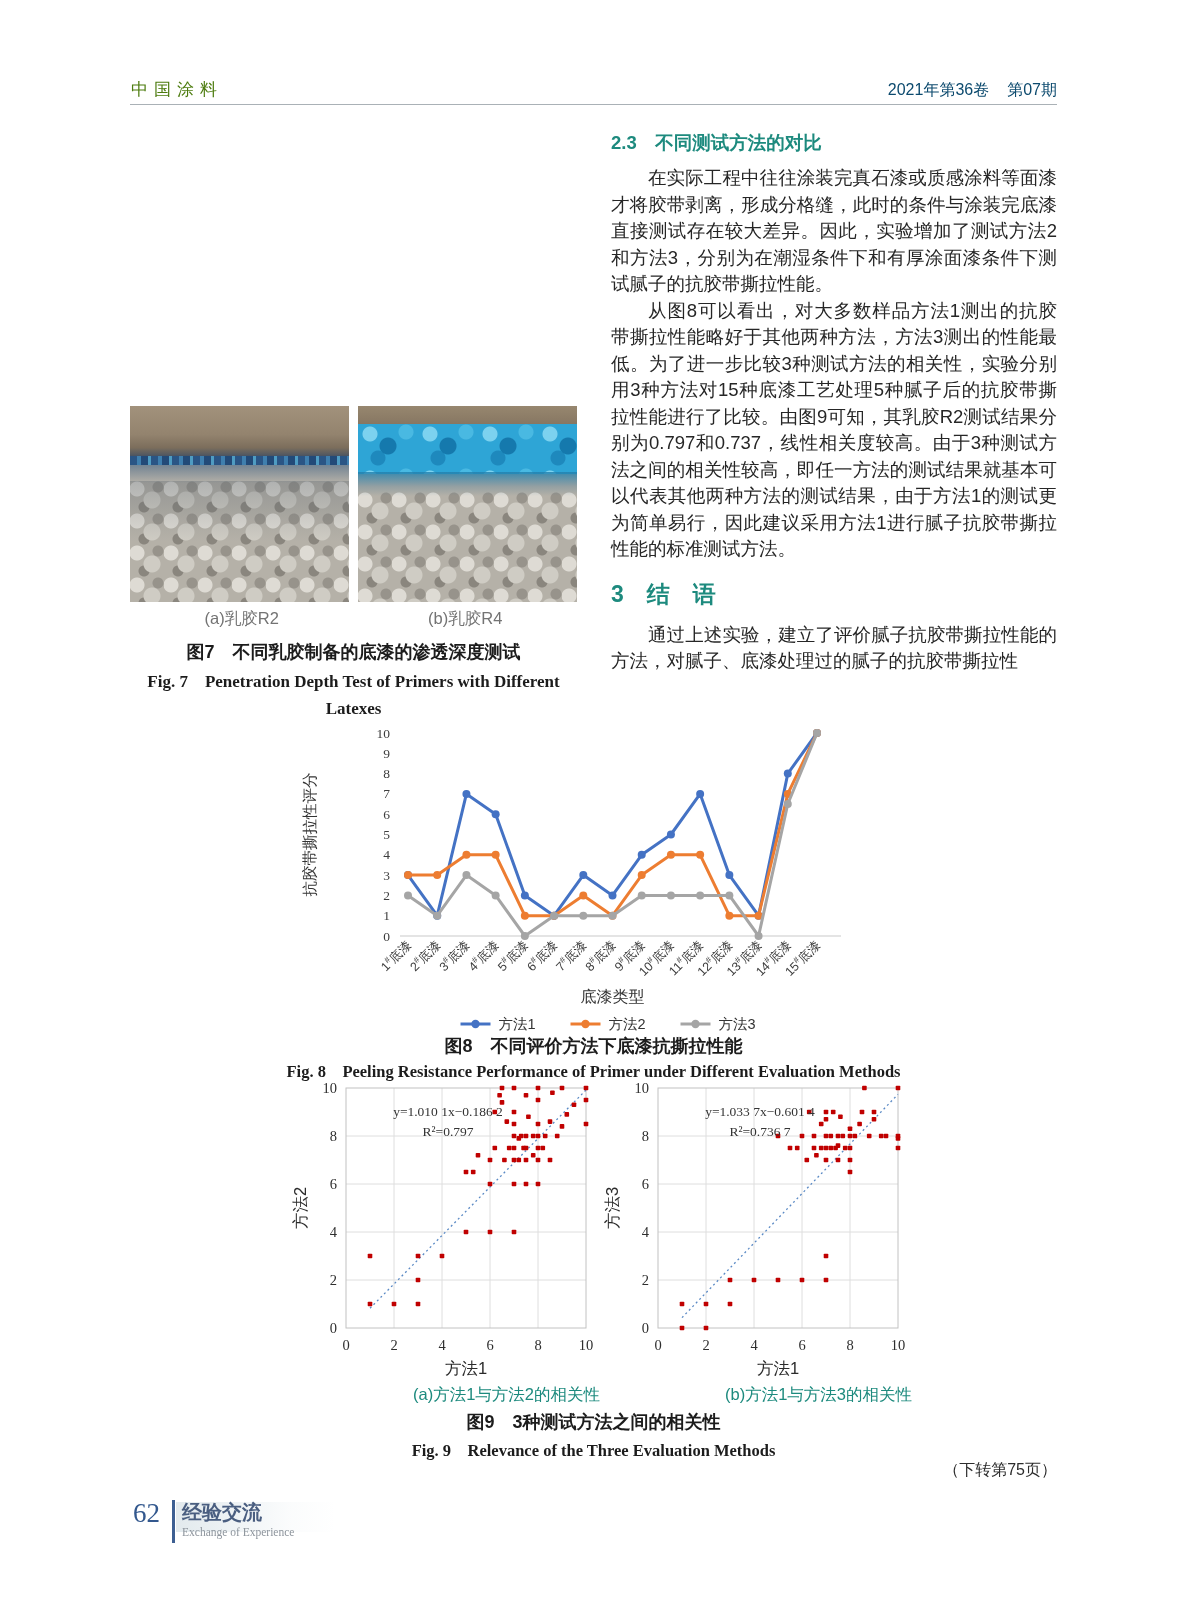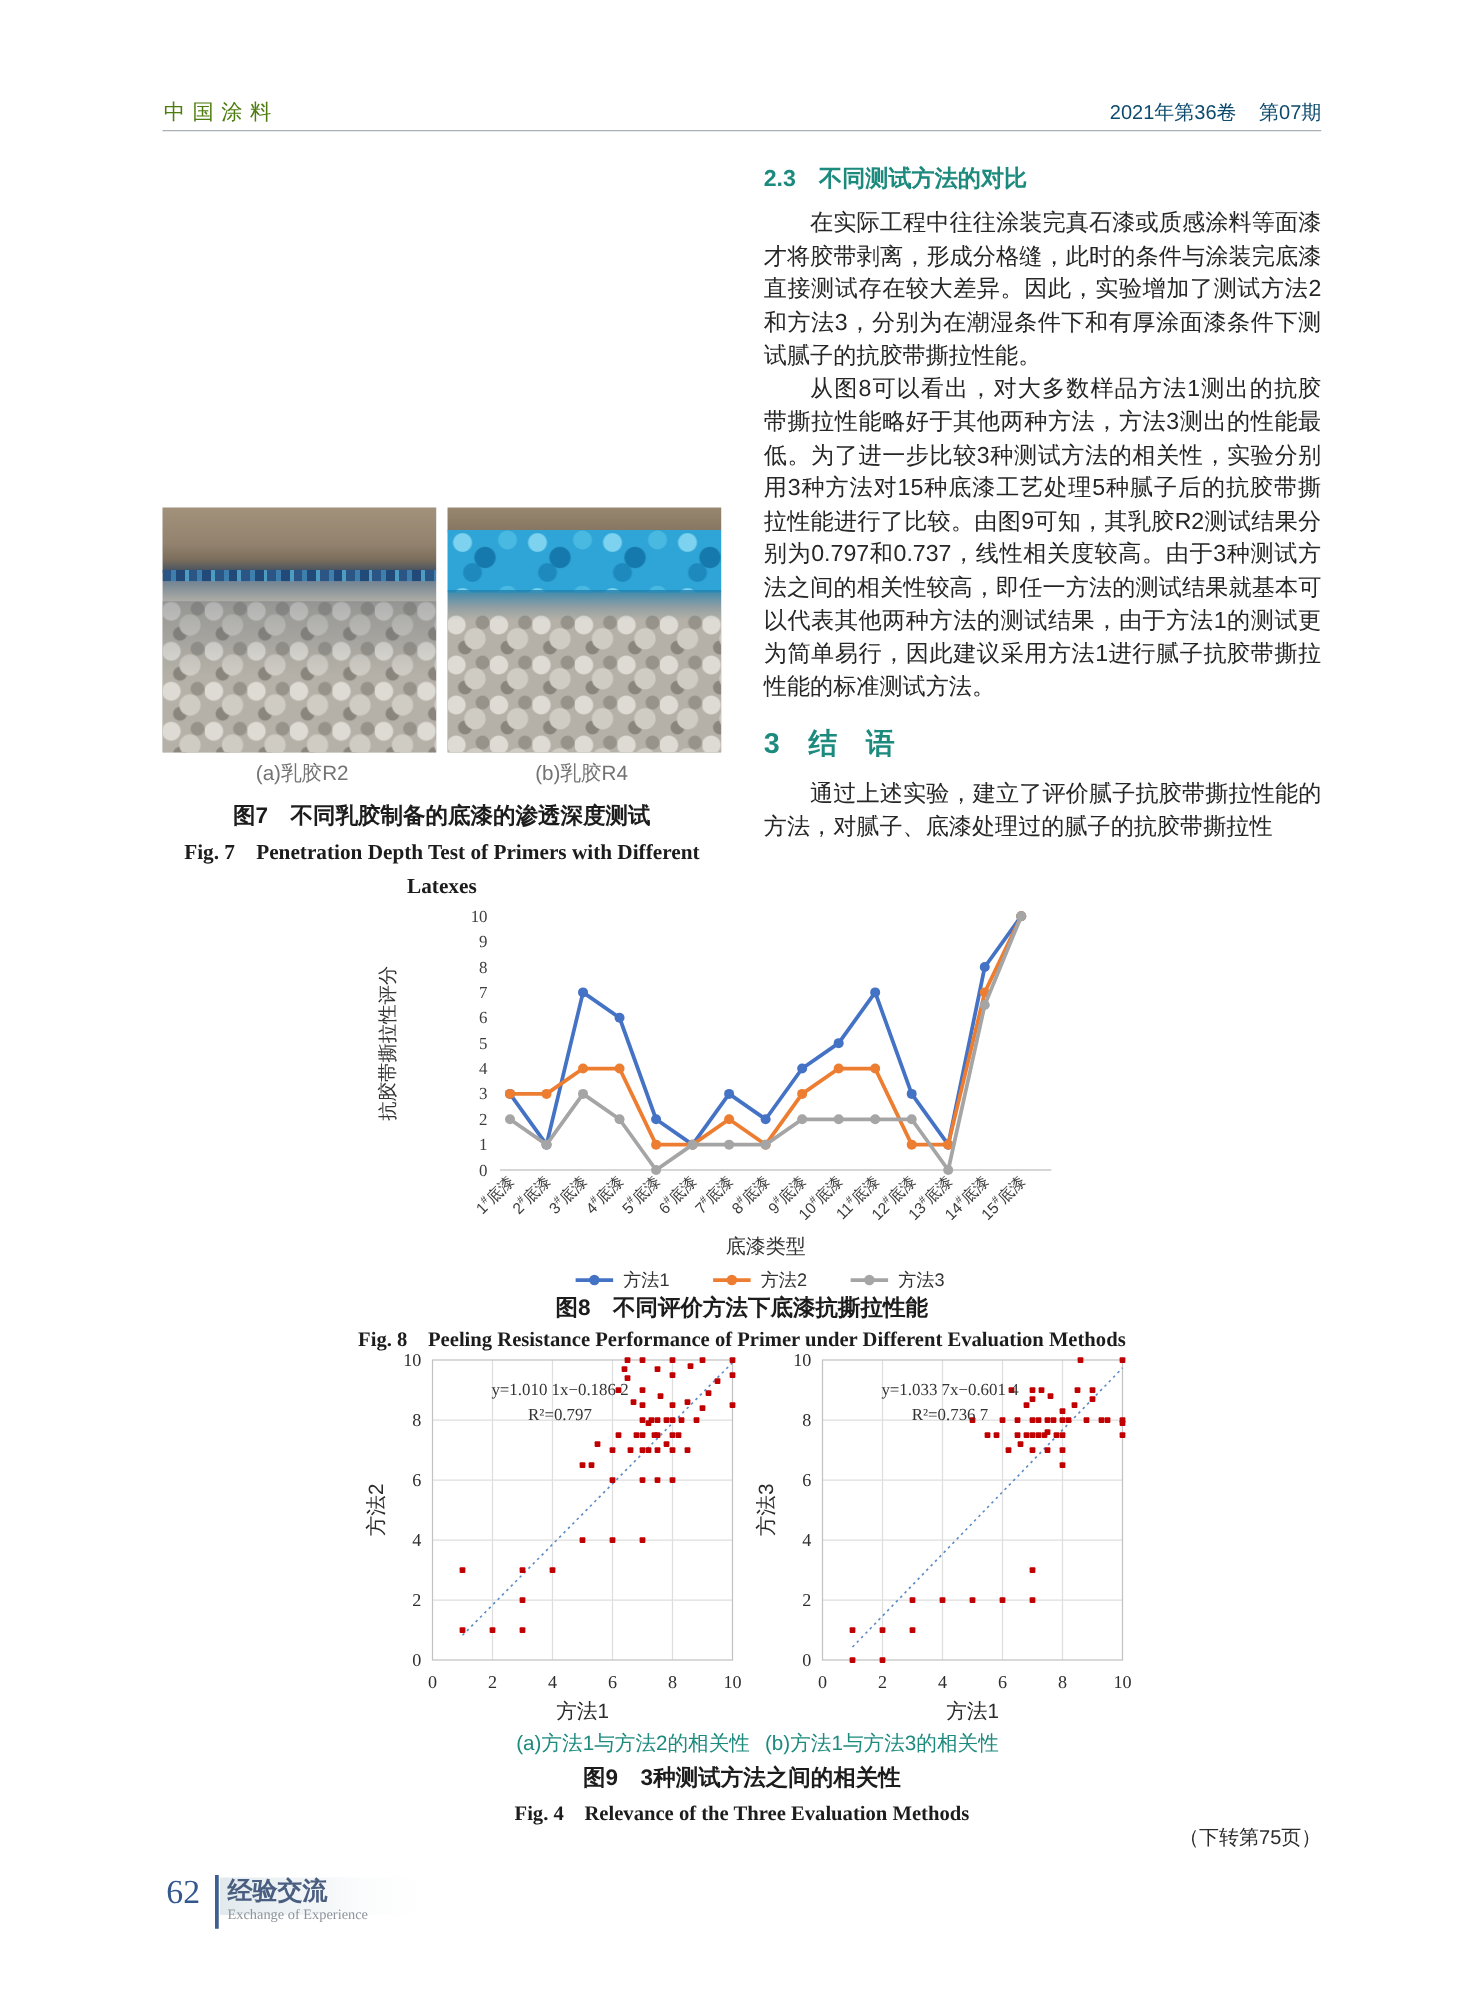--- a/index.html
+++ b/index.html
@@ -47,21 +47,21 @@
   .cap-zh7{position:absolute;left:130px;top:640px;width:447px;text-align:center;font-weight:700;font-size:18px;color:#1c1c1c;}
   .cap-en7{position:absolute;left:130px;top:668px;width:447px;text-align:center;font-weight:700;font-size:17px;line-height:27px;
            font-family:"Liberation Serif",serif;color:#1c1c1c;}
   .cap-zh-wide{position:absolute;left:0;top:1034px;width:1187px;text-align:center;font-weight:700;font-size:18px;color:#1c1c1c;}
   .cap-en-wide{position:absolute;left:0;top:1061px;width:1187px;text-align:center;font-weight:700;font-size:16.5px;
            font-family:"Liberation Serif",serif;color:#1c1c1c;}
   .cap-zh9{position:absolute;left:0;top:1410px;width:1187px;text-align:center;font-weight:700;font-size:18px;color:#1c1c1c;}
   .cap-en9{position:absolute;left:0;top:1440px;width:1187px;text-align:center;font-weight:700;font-size:16.5px;
            font-family:"Liberation Serif",serif;color:#1c1c1c;}
   .subcap9a{position:absolute;left:300px;top:1384px;width:300px;text-align:right;color:#1d8a7e;font-size:16.5px;}
-  .subcap9b{position:absolute;left:612px;top:1384px;width:300px;text-align:left;color:#1d8a7e;font-size:16.5px;}
+  .subcap9b{position:absolute;left:612px;top:1384px;width:300px;text-align:right;color:#1d8a7e;font-size:16.5px;}
   .note{position:absolute;right:130px;top:1460px;font-size:16px;color:#2c2c2c;}
   
   .ft-strip{position:absolute;left:176px;top:1502px;width:160px;height:30px;
             background:linear-gradient(90deg,rgba(140,170,185,0.25),rgba(140,170,185,0.04) 70%,rgba(140,170,185,0));}
   .ft-num{position:absolute;left:133px;top:1498px;font-family:"Liberation Serif",serif;font-size:27px;color:#33588e;}
   .ft-bar{position:absolute;left:172px;top:1500px;width:3px;height:43px;background:#3d5f92;}
   .ft-zh{position:absolute;left:182px;top:1499px;font-size:20px;font-weight:700;color:#4a5e80;}
   .ft-en{position:absolute;left:182px;top:1526px;font-size:11.5px;font-family:"Liberation Serif",serif;color:#8d949c;}
   svg.chart{position:absolute;}
 </style>
@@ -407,21 +407,21 @@
       <rect x="295.7" y="56.09999999999998" width="4.6" height="4.6" rx="0.8" fill="#c00000"></rect>
       <rect x="295.7" y="53.7" width="4.6" height="4.6" rx="0.8" fill="#c00000"></rect>
       <rect x="295.7" y="5.7" width="4.6" height="4.6" rx="0.8" fill="#c00000"></rect>
       <text x="160" y="36" text-anchor="middle" font-size="13.5" fill="#333" font-family="&quot;Liberation Serif&quot;, serif">y=1.033 7x−0.601 4</text>
       <text x="160" y="56" text-anchor="middle" font-size="13.5" fill="#333" font-family="&quot;Liberation Serif&quot;, serif">R²=0.736 7</text>
     </svg>
 
   <div class="subcap9a">(a)方法1与方法2的相关性</div>
   <div class="subcap9b">(b)方法1与方法3的相关性</div>
   <div class="cap-zh9">图9　3种测试方法之间的相关性</div>
-  <div class="cap-en9">Fig. 4　Relevance of the Three Evaluation Methods</div>
+  <div class="cap-en9">Fig. 9　Relevance of the Three Evaluation Methods</div>
 
   <div class="note">（下转第75页）</div>
 
   <div class="ft-strip"></div>
   <div class="ft-num">62</div>
   <div class="ft-bar"></div>
   <div class="ft-zh">经验交流</div>
   <div class="ft-en">Exchange of Experience</div>
 </div>
 

